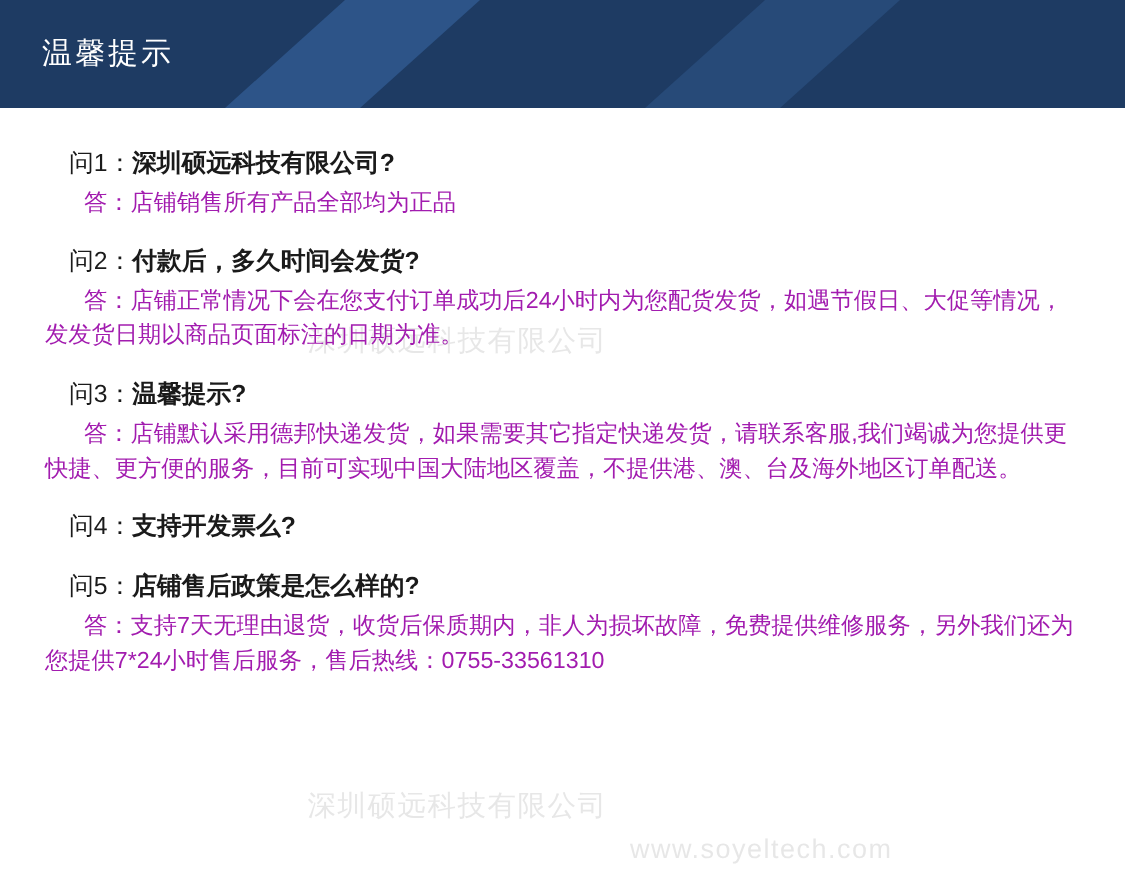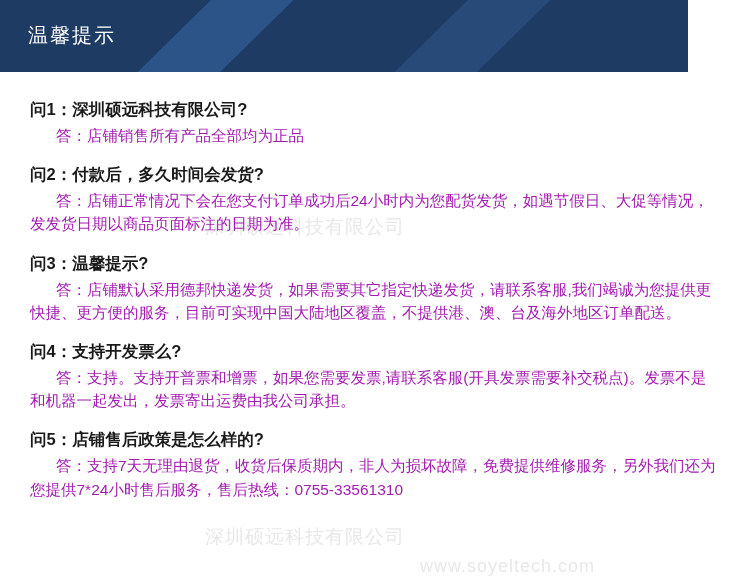--- a/index.html
+++ b/index.html
@@ -17,21 +17,21 @@
     position: relative;
     width: 750px;
     height: 588px;
     background: #ffffff;
     box-sizing: border-box;
     overflow: hidden;
   }
   
   .header {
     position: relative;
-    width: 688px;
+    width: 750px;
     height: 72px;
     background: #000000;
     overflow: hidden;
   }
   .header-diagonal {
     position: absolute;
     top: 0;
     left: 0;
     width: 100%;
     height: 100%;
@@ -58,21 +58,22 @@
     position: relative;
     z-index: 2;
   }
   .q-line {
     font-size: 16.5px;
     color: #1a1a1a;
     line-height: 1.45;
     margin-bottom: 2px;
   }
   .q-num {
-    font-weight: bold;
+    font-weight: normal;
+    margin-left: 16px;
   }
   .q-text {
     font-weight: bold;
   }
   .a-line {
     font-size: 15.5px;
     color: #a21caf;
     line-height: 1.5;
     text-indent: 26px;
   }
@@ -140,23 +141,20 @@
       </div>
       <div class="a-line">
         <span class="a-label">答：</span><span>店铺默认采用德邦快递发货，如果需要其它指定快递发货，请联系客服,我们竭诚为您提供更快捷、更方便的服务，目前可实现中国大陆地区覆盖，不提供港、澳、台及海外地区订单配送。</span>
       </div>
     </div>
 
     <div class="qa-block">
       <div class="q-line">
         <span class="q-num">问4：</span><span class="q-text">支持开发票么?</span>
       </div>
-      <div class="a-line">
-        <span class="a-label">答：</span><span>支持。支持开普票和增票，如果您需要发票,请联系客服(开具发票需要补交税点)。发票不是和机器一起发出，发票寄出运费由我公司承担。</span>
-      </div>
     </div>
 
     <div class="qa-block">
       <div class="q-line">
         <span class="q-num">问5：</span><span class="q-text">店铺售后政策是怎么样的?</span>
       </div>
       <div class="a-line">
         <span class="a-label">答：</span><span>支持7天无理由退货，收货后保质期内，非人为损坏故障，免费提供维修服务，另外我们还为您提供7*24小时售后服务，售后热线：0755-33561310</span>
       </div>
     </div>

